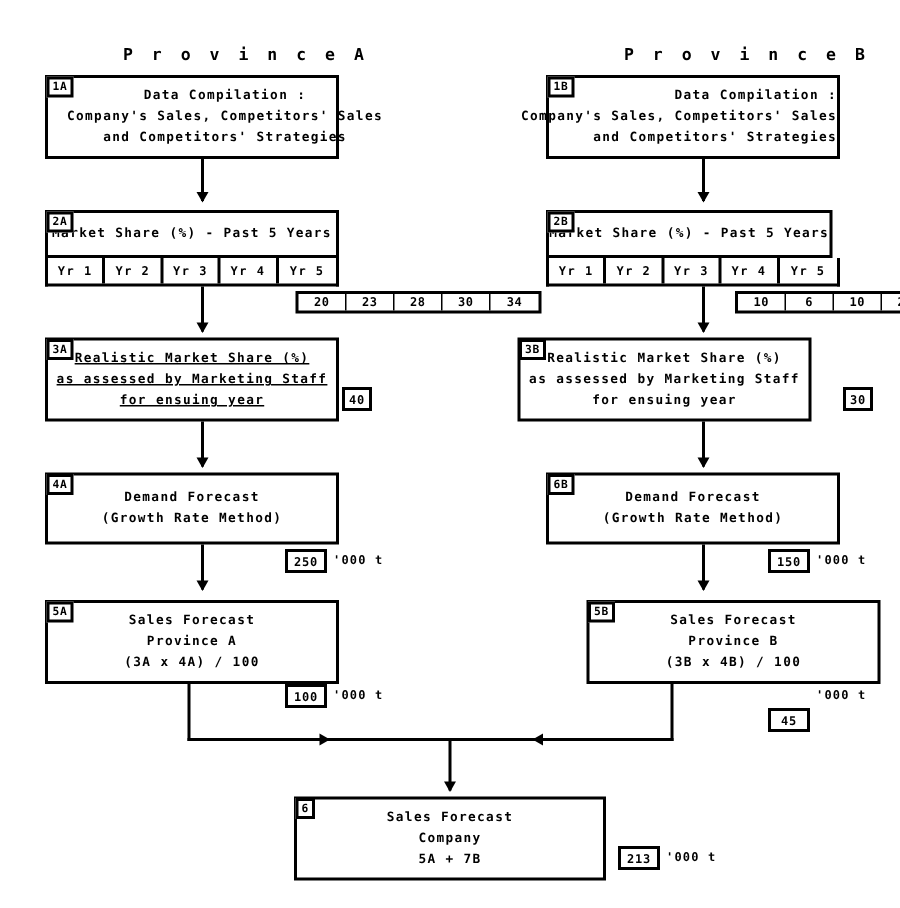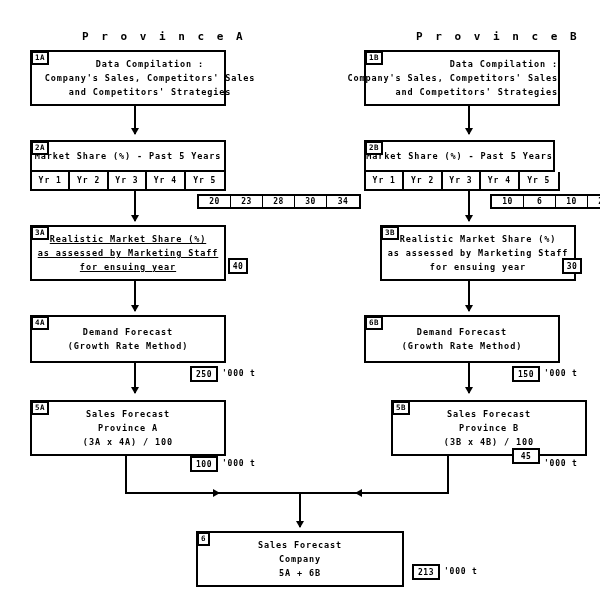--- a/index.html
+++ b/index.html
@@ -206,21 +206,21 @@
   <div class="box" style="left:30px;top:225px;width:196px;height:56px;text-decoration:underline;">
     <div class="tag">3A</div>
     <div class="ln">Realistic Market Share (%)</div>
     <div class="ln">as assessed by Marketing Staff</div>
     <div class="ln">for ensuing year</div>
   </div>
   <div class="valbox" style="left:228px;top:258px;width:20px;">40</div>
   <div class="vline" style="left:134px;top:281px;height:30px;"></div>
   <div class="arrowdown" style="left:131px;top:305px;"></div>
 
-  <div class="box" style="left:380px;top:225px;width:196px;height:56px;">
+  <div class="box" style="left:345px;top:225px;width:196px;height:56px;">
     <div class="tag">3B</div>
     <div class="ln">Realistic Market Share (%)</div>
     <div class="ln">as assessed by Marketing Staff</div>
     <div class="ln">for ensuing year</div>
   </div>
   <div class="valbox" style="left:562px;top:258px;width:20px;">30</div>
   <div class="vline" style="left:468px;top:281px;height:30px;"></div>
   <div class="arrowdown" style="left:465px;top:305px;"></div>
 
   <div class="box" style="left:30px;top:315px;width:196px;height:48px;">
@@ -251,36 +251,36 @@
   </div>
   <div class="valbox" style="left:190px;top:456px;width:28px;">100</div>
   <div class="unit" style="left:222px;top:459px;">'000 t</div>
 
   <div class="box" style="left:364px;top:400px;width:196px;height:56px;margin-left:27px;">
     <div class="tag">5B</div>
     <div class="ln">Sales Forecast</div>
     <div class="ln">Province B</div>
     <div class="ln">(3B  x   4B) / 100</div>
   </div>
-  <div class="valbox" style="left:512px;top:448px;width:28px;">45</div>
+  <div class="valbox" style="left:512px;top:472px;width:28px;">45</div>
   <div class="unit" style="left:544px;top:459px;">'000 t</div>
 
   <div class="vline" style="left:125px;top:456px;height:38px;"></div>
   <div class="hline" style="left:125px;top:492px;width:175px;"></div>
   <div class="arrowright" style="left:213px;top:489px;"></div>
 
   <div class="vline" style="left:447px;top:456px;height:38px;"></div>
   <div class="hline" style="left:300px;top:492px;width:149px;"></div>
   <div class="arrowleft" style="left:355px;top:489px;"></div>
 
   <div class="vline" style="left:299px;top:492px;height:35px;"></div>
   <div class="arrowdown" style="left:296px;top:521px;"></div>
 
   <div class="box" style="left:196px;top:531px;width:208px;height:56px;">
     <div class="tag">6</div>
     <div class="ln">Sales Forecast</div>
     <div class="ln">Company</div>
-    <div class="ln">5A  +  6B</div>
+    <div class="ln">5A  +  7B</div>
   </div>
   <div class="valbox" style="left:412px;top:564px;width:28px;">213</div>
   <div class="unit" style="left:444px;top:567px;">'000 t</div>
 
 </div>
 
 </body></html>

